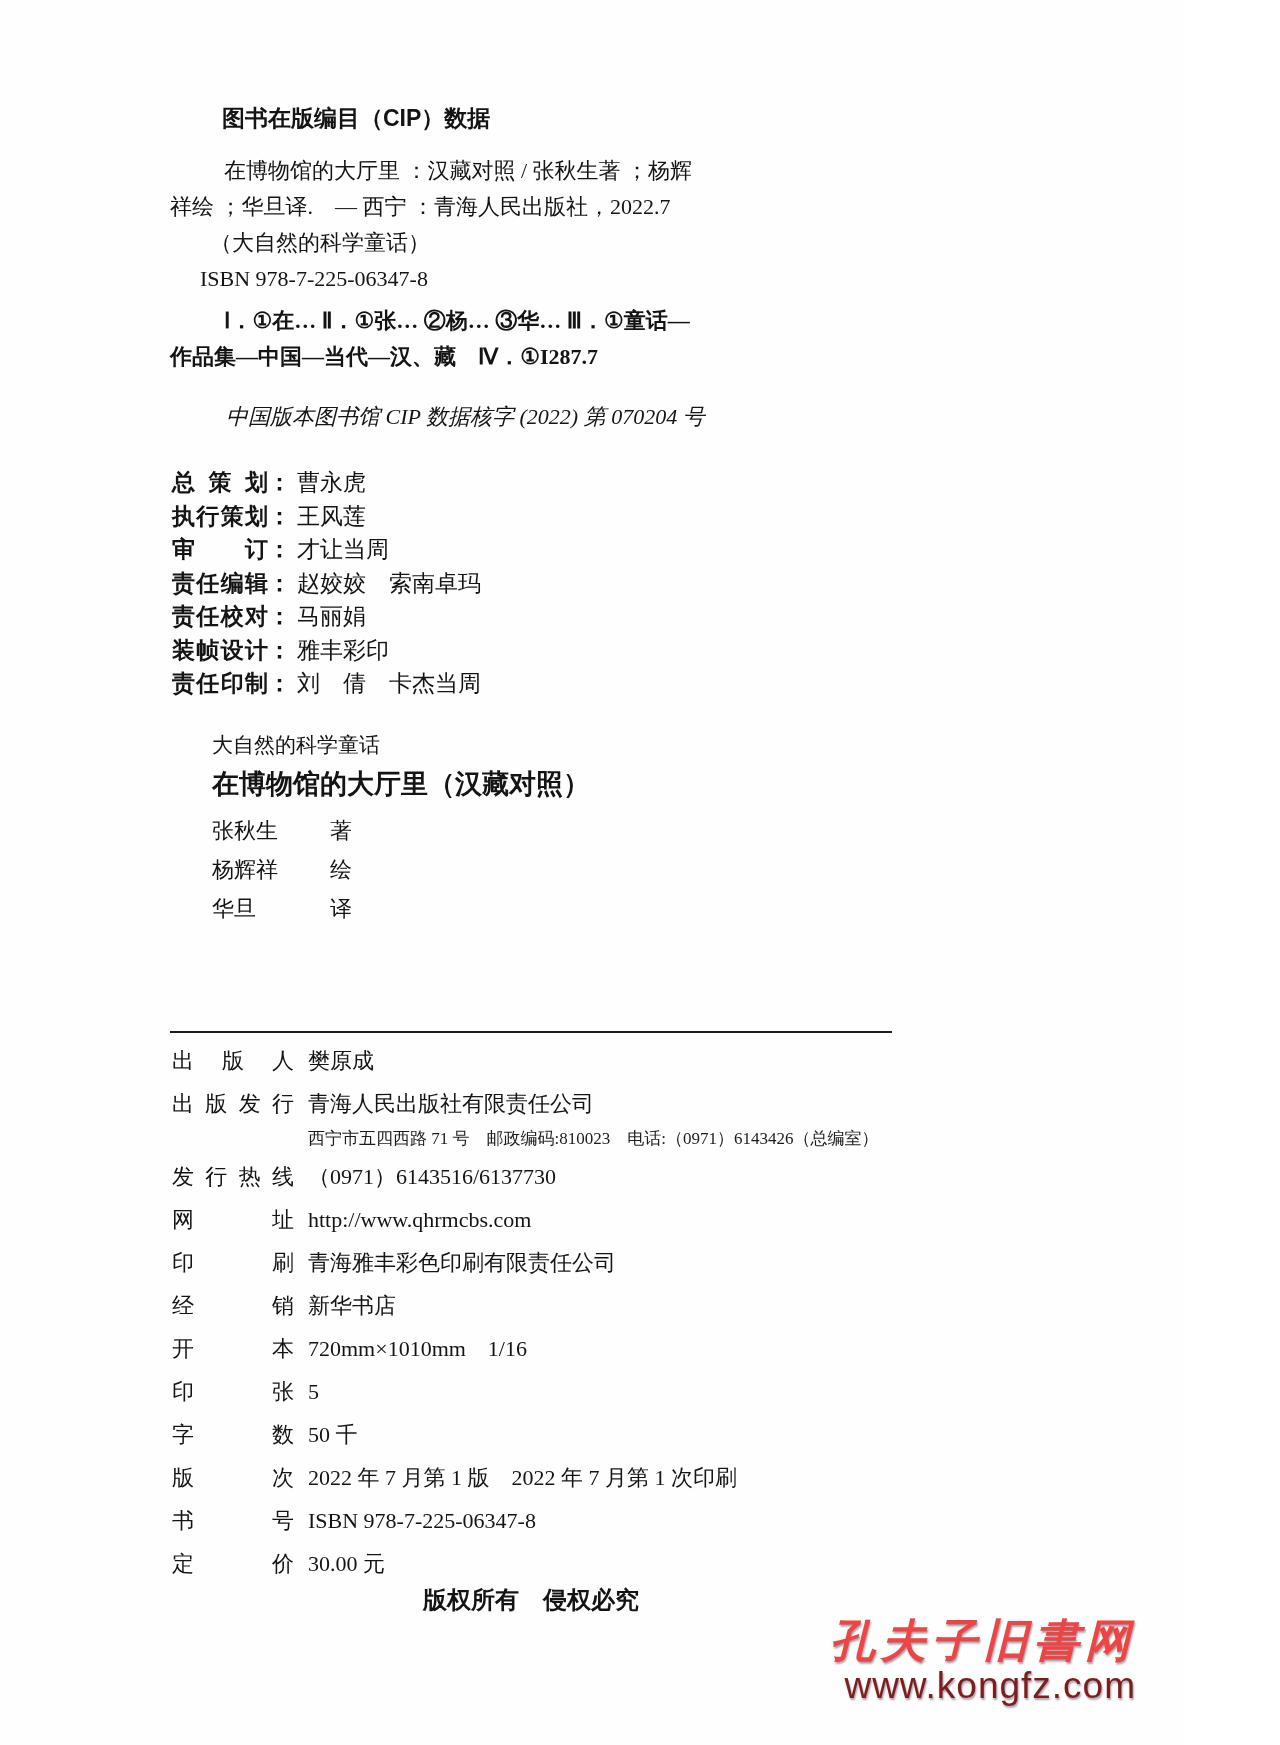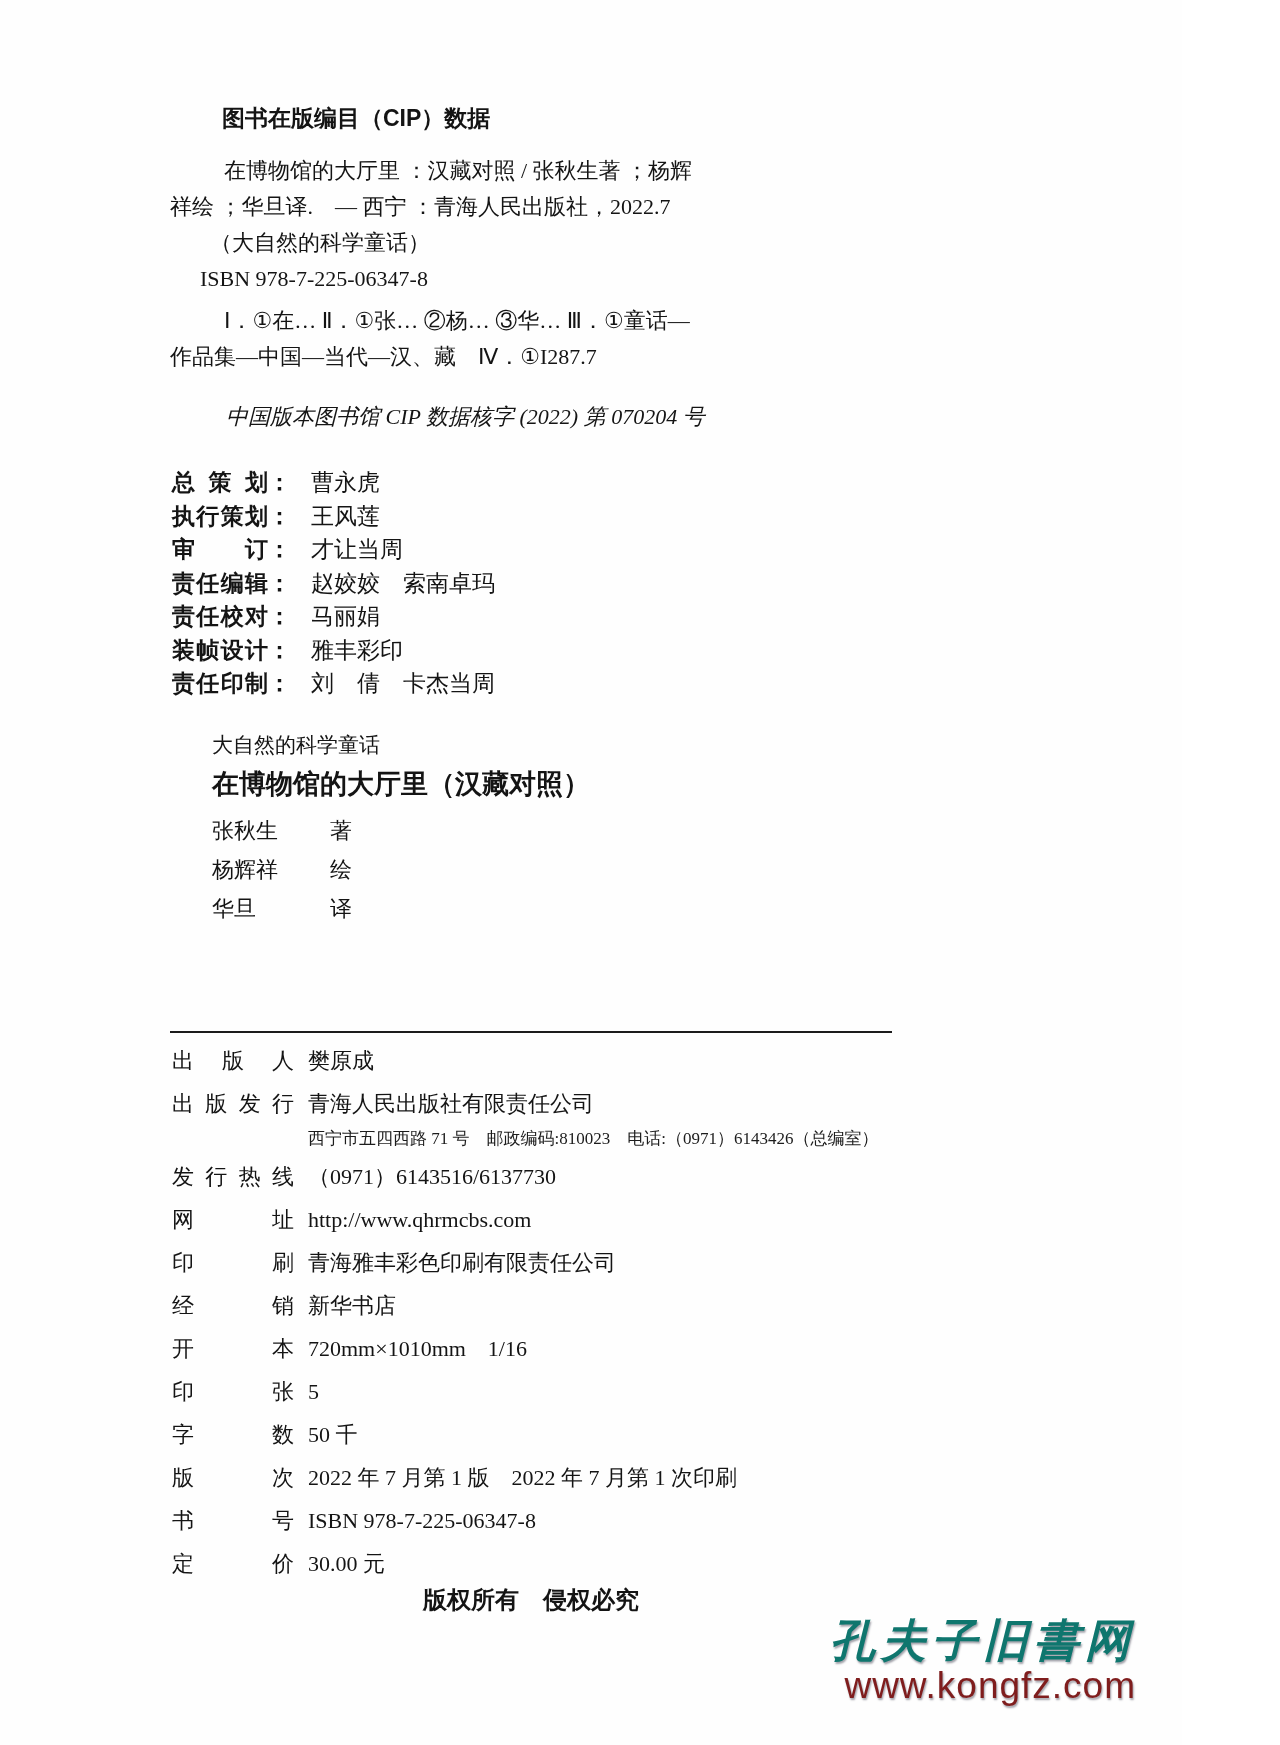--- a/index.html
+++ b/index.html
@@ -16,32 +16,32 @@
   .cip-block { position:absolute; left:170px; top:103px; width:740px; font-size:22px; }
   .cip-heading {
     font-family:"Liberation Sans", sans-serif;
     font-weight:bold; font-size:23px;
     padding-left:52px; line-height:30px; margin-bottom:20px;
   }
   .cip-line { line-height:36px; }
   .ind-a { padding-left:54px; }
   .ind-b { padding-left:40px; }
   .ind-c { padding-left:30px; }
-  .class-group { margin-top:6px; }
+  .class-group { margin-top:6px;font-weight:bold; }
   .registry-line { margin-top:24px; padding-left:56px; line-height:36px;font-style:italic; }
 
   
   .staff-block { position:absolute; left:172px; top:466px; font-size:23px; }
   .staff-row { line-height:32.5px; white-space:nowrap; }
   .staff-label { font-family:"Liberation Sans", sans-serif; font-weight:bold; }
   .staff-chars {
     display:inline-block; width:96px;
     text-align:justify; text-align-last:justify;
   }
-  .staff-value { margin-left:20px; }
+  .staff-value { margin-left:6px; }
 
   
   .title-block { position:absolute; left:172px; top:733px;margin-left:40px; }
   .series-title { font-family:"Liberation Sans", sans-serif; font-size:21px; line-height:24px; }
   .book-title {
     font-family:"Liberation Sans", sans-serif;
     font-size:27px; font-weight:bold; line-height:34px; margin-top:10px;
   }
   .credits { margin-top:10px; font-size:22px; }
   .credit-row { line-height:39px; white-space:nowrap; }
@@ -66,21 +66,21 @@
     font-family:"Liberation Sans", sans-serif;
     font-weight:bold; font-size:24px; line-height:30px;
   }
 
   
   .watermark { position:absolute; right:46px; top:1616px; text-align:right; line-height:1.1; }
   .wm-line1 {
     font-family:"DejaVu Serif", serif;
     font-style:italic; font-weight:bold;
     font-size:45px; letter-spacing:6px;
-    color:#0f766e;
+    color:#ef4444;
     text-shadow:1px 2px 2px #a2a2aa, -1px -1px 1px #ffffff;
   }
   .wm-line2 {
     font-family:Liberation Sans, sans-serif;
     font-size:37px; letter-spacing:1px;
     color:#7f1d1d;
     text-shadow:1px 2px 2px #a2a2aa, -1px -1px 1px #ffffff;
   }
 </style>
 </head>

